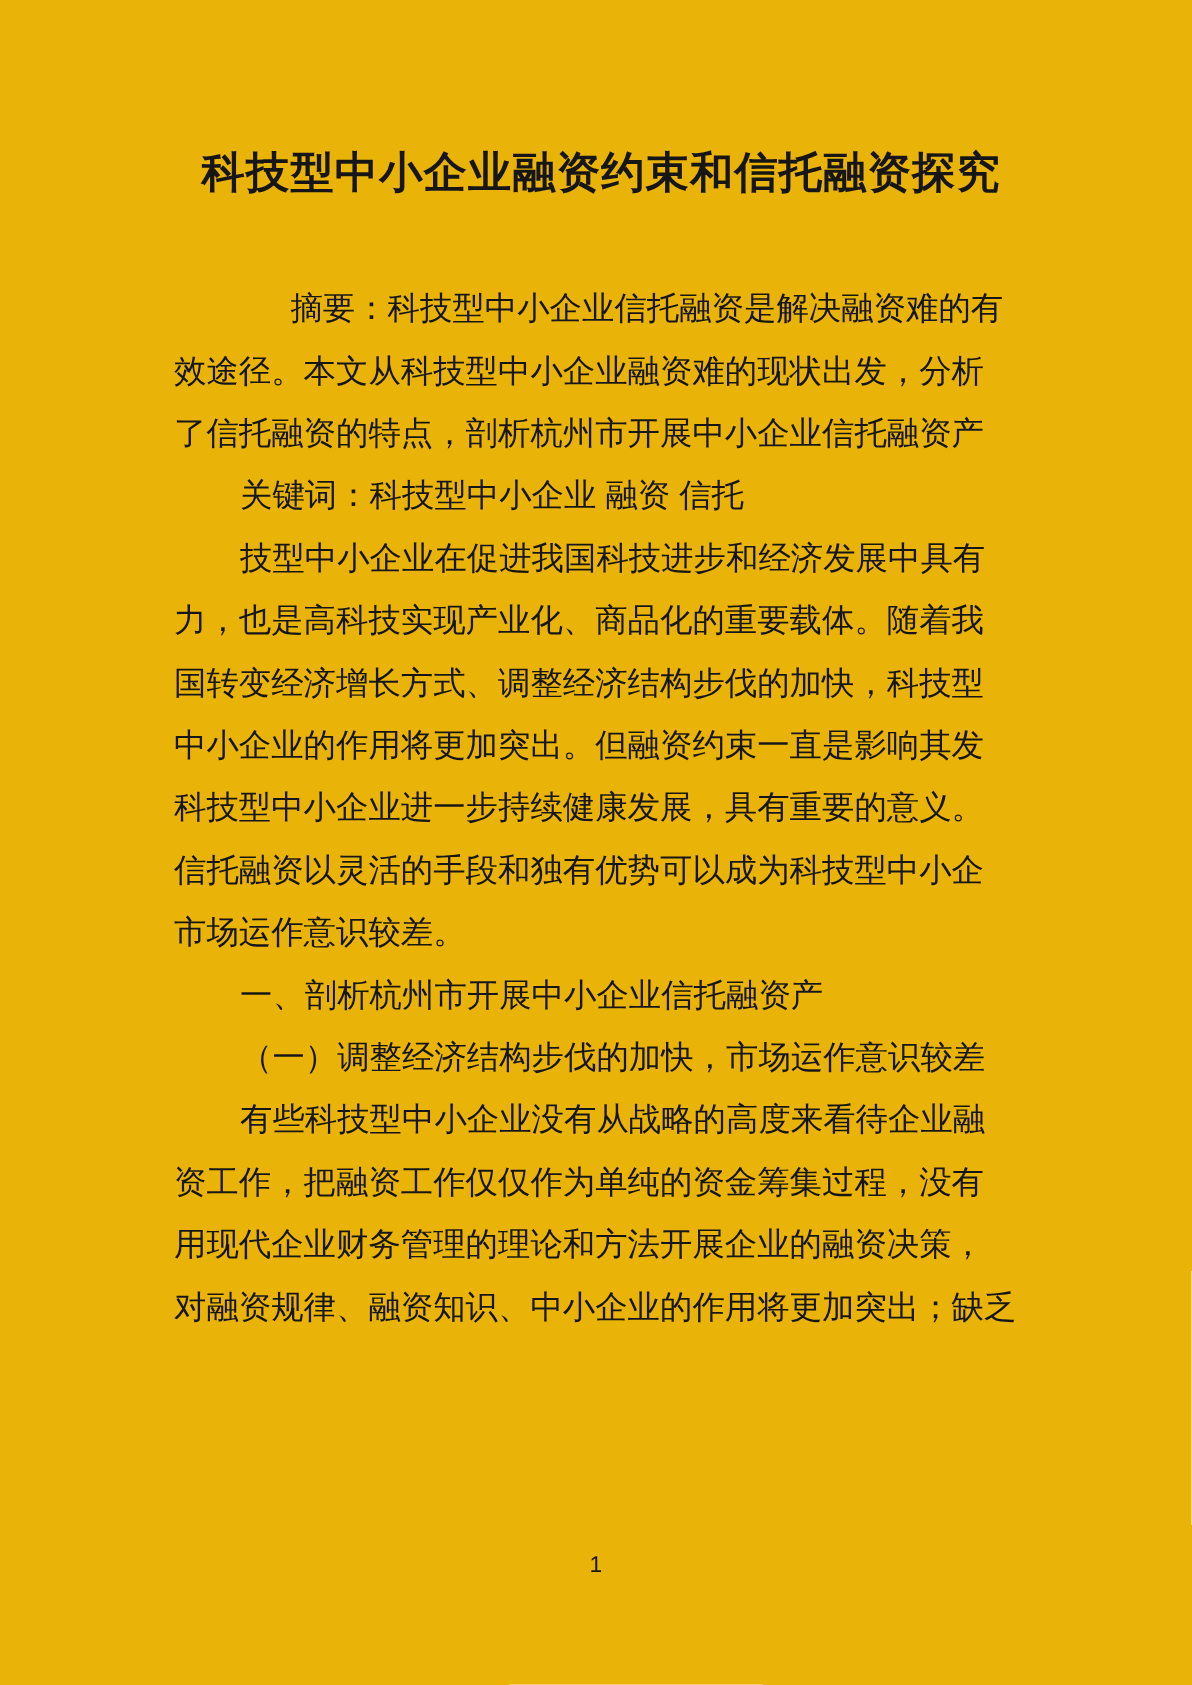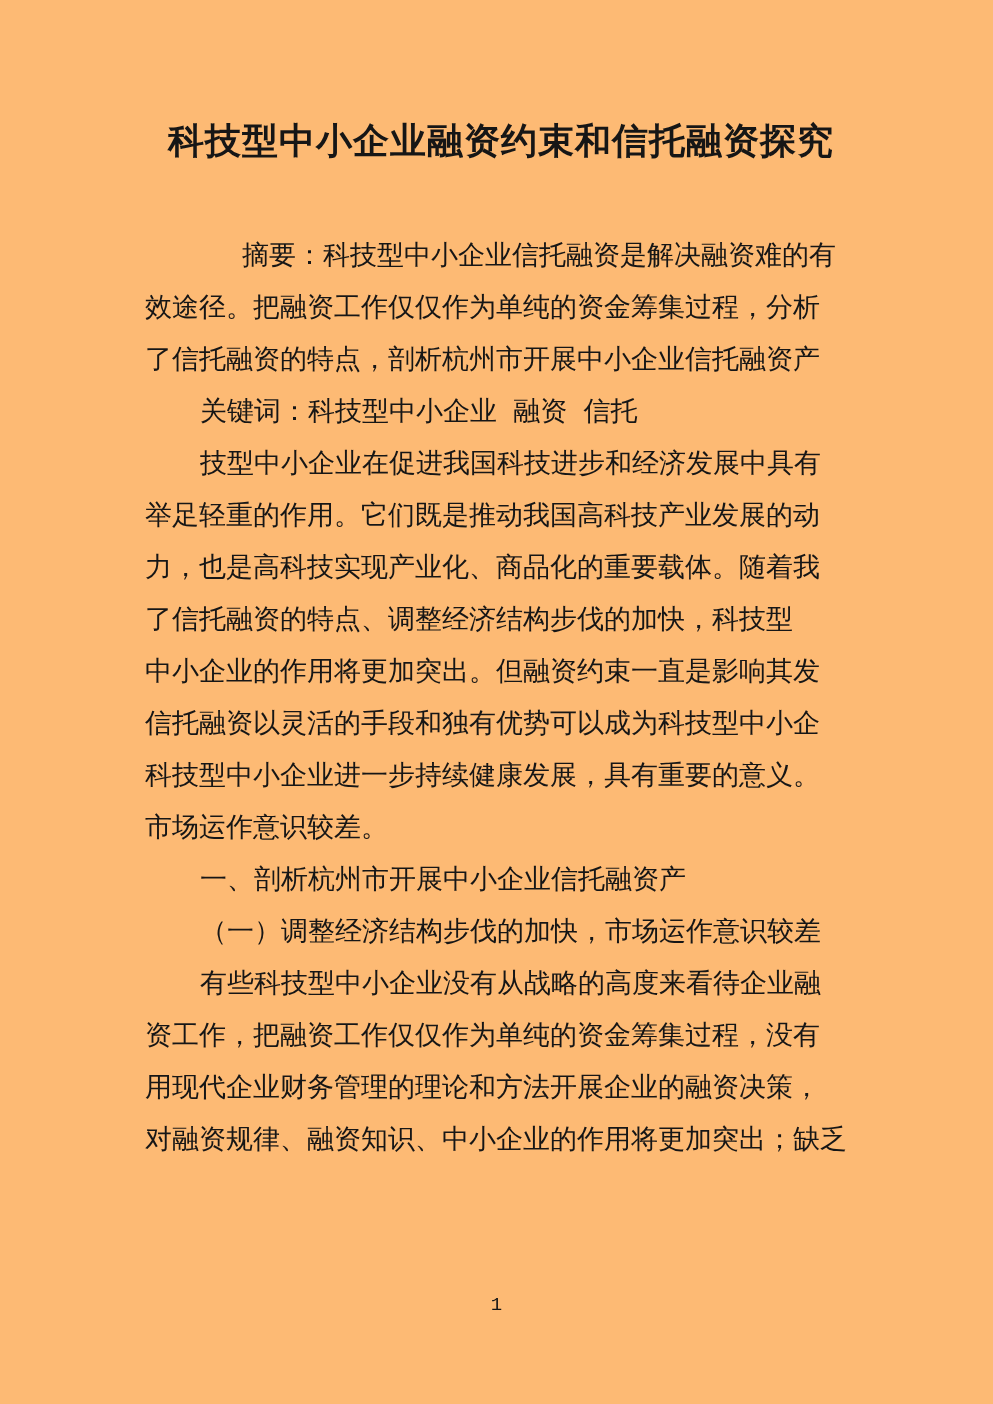--- a/index.html
+++ b/index.html
@@ -4,23 +4,23 @@
 <style>
   html, body {
     margin: 0;
     padding: 0;
     background: #ffffff;
   }
   .page {
     position: relative;
     width: 993px;
     height: 1404px;
-    background: #fdba74;
+    background: #eab308;
     overflow: hidden;
-    font-family: Liberation Mono, monospace;
+    font-family: Liberation Sans, sans-serif;
     color: #161616;
   }
   .doc-title {
     position: absolute;
     top: 117px;
     left: 145px;
     width: 712px;
     margin: 0;
     text-align: center;
     font-size: 36px;
@@ -60,36 +60,35 @@
 <body>
 
 <div class="page">
 
   <h1 class="doc-title">科技型中小企业融资约束和信托融资探究</h1>
 
   <div class="doc-body">
 
     <div class="para">
       <div class="line indent-abstract">摘要：科技型中小企业信托融资是解决融资难的有</div>
-      <div class="line">效途径。把融资工作仅仅作为单纯的资金筹集过程，分析</div>
+      <div class="line">效途径。本文从科技型中小企业融资难的现状出发，分析</div>
       <div class="line">了信托融资的特点，剖析杭州市开展中小企业信托融资产</div>
     </div>
 
     <div class="para">
       <div class="line indent-para">关键词：科技型中小企业 融资 信托</div>
     </div>
 
     <div class="para">
       <div class="line indent-para">技型中小企业在促进我国科技进步和经济发展中具有</div>
-      <div class="line">举足轻重的作用。它们既是推动我国高科技产业发展的动</div>
       <div class="line">力，也是高科技实现产业化、商品化的重要载体。随着我</div>
-      <div class="line">了信托融资的特点、调整经济结构步伐的加快，科技型</div>
+      <div class="line">国转变经济增长方式、调整经济结构步伐的加快，科技型</div>
       <div class="line">中小企业的作用将更加突出。但融资约束一直是影响其发</div>
+      <div class="line">科技型中小企业进一步持续健康发展，具有重要的意义。</div>
       <div class="line">信托融资以灵活的手段和独有优势可以成为科技型中小企</div>
-      <div class="line">科技型中小企业进一步持续健康发展，具有重要的意义。</div>
       <div class="line">市场运作意识较差。</div>
     </div>
 
     <div class="para">
       <div class="line indent-para">一、剖析杭州市开展中小企业信托融资产</div>
     </div>
 
     <div class="para">
       <div class="line indent-para">（一）调整经济结构步伐的加快，市场运作意识较差</div>
     </div>

